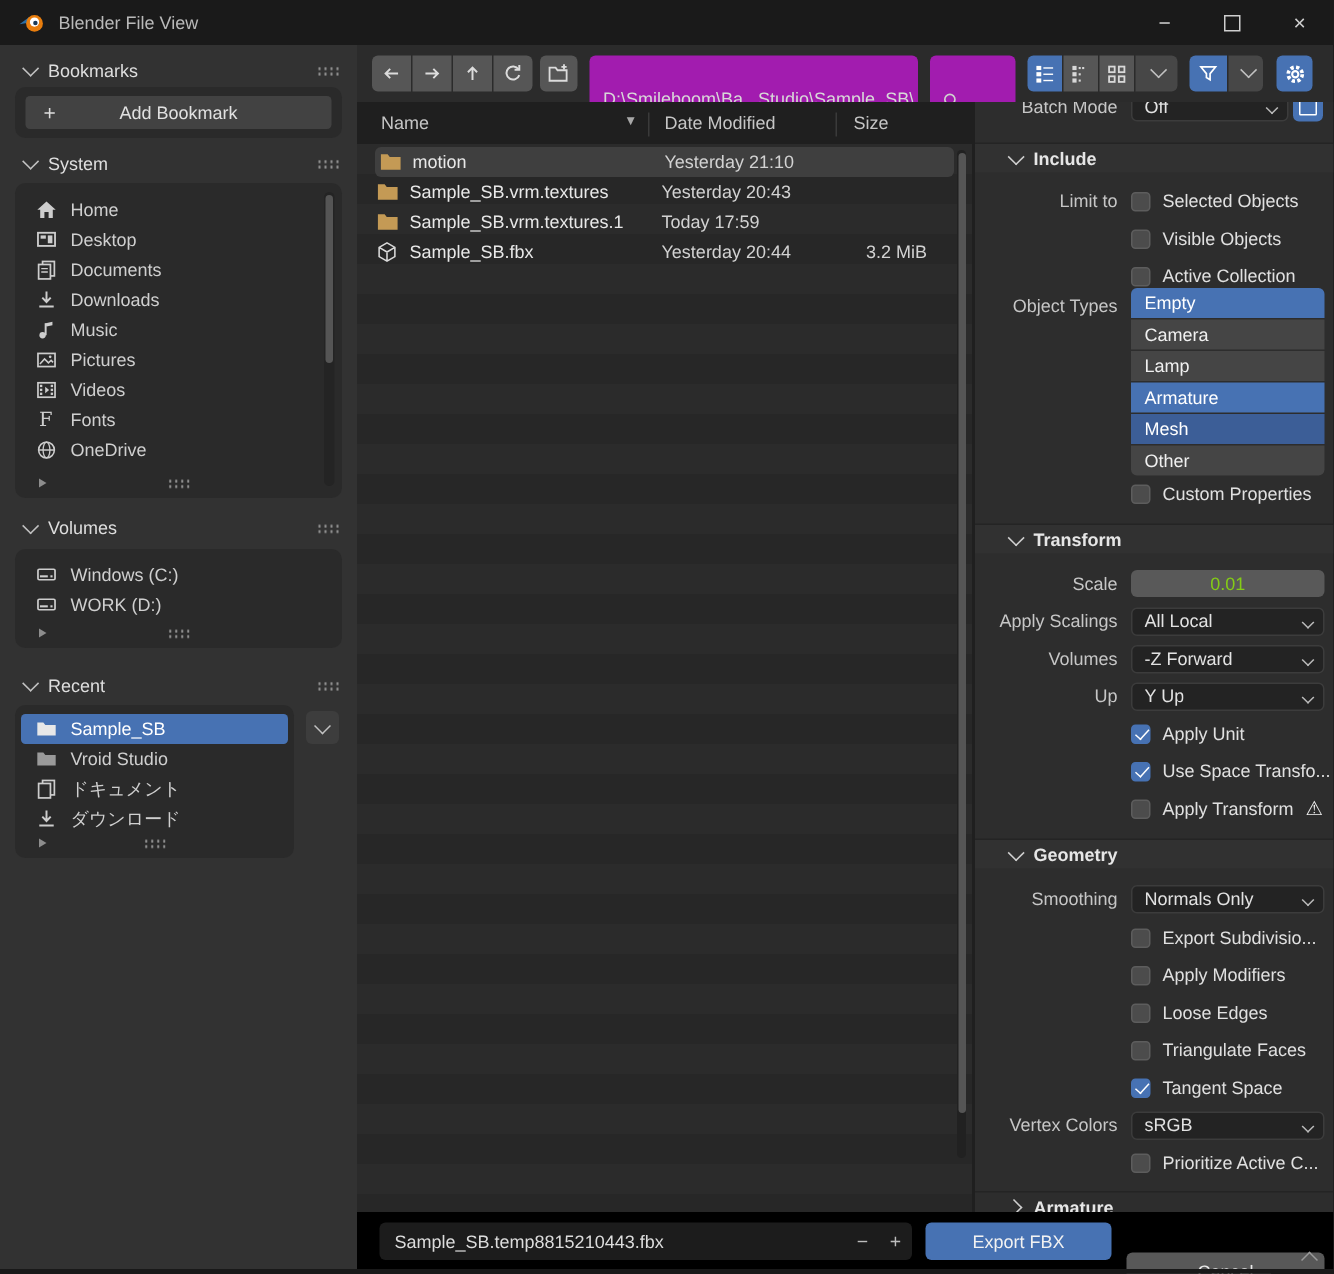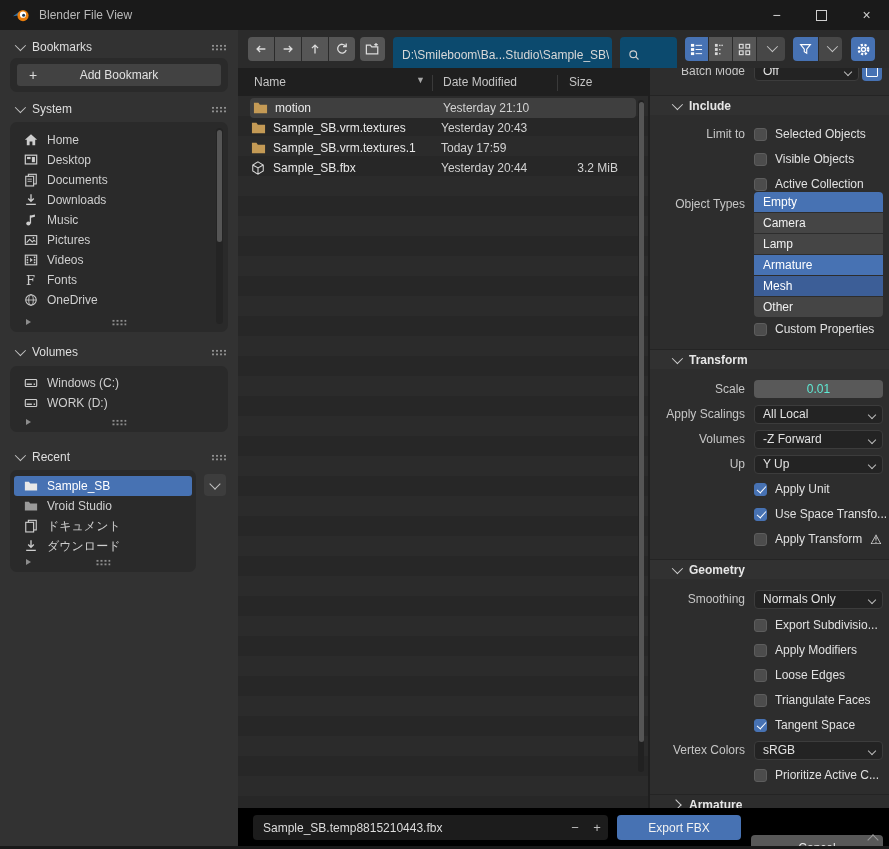--- a/index.html
+++ b/index.html
@@ -31,21 +31,21 @@
   .sb-track{position:absolute;right:5px;width:7px;border-radius:4px;background:#242424;}
   .sb-thumb{position:absolute;left:1px;width:5px;border-radius:3px;background:#555;}
   .recent-drop{position:absolute;left:204px;width:22px;height:22px;background:#3d3d3d;border-radius:4px;display:flex;align-items:center;justify-content:center;}
   
   .toolbar{position:absolute;left:238px;top:30px;width:651px;height:38px;background:#2b2b2b;}
   .tb-btn{position:absolute;top:7px;height:24px;background:#565656;display:flex;align-items:center;justify-content:center;color:#dcdcdc;}
   .nav-group{position:absolute;left:10px;top:7px;height:24px;display:flex;}
   .nav-seg{width:26px;height:24px;background:#565656;display:flex;align-items:center;justify-content:center;margin-right:1px;}
   .nav-seg:first-child{border-radius:4px 0 0 4px;}
   .nav-seg:last-child{border-radius:0 4px 4px 0;margin-right:0;}
-  .tb-field{position:absolute;top:7px;height:36px;background:#0c4a6e;border-radius:4px;display:flex;align-items:center;color:#d8d8d8;}
+  .tb-field{position:absolute;top:7px;height:36px;background:#a21caf;border-radius:4px;display:flex;align-items:flex-end;color:#d8d8d8;}
   .view-group{position:absolute;left:447px;top:7px;height:24px;display:flex;}
   .view-seg{width:23px;height:24px;background:#565656;display:flex;align-items:center;justify-content:center;margin-right:1px;}
   .view-seg.first{border-radius:4px 0 0 4px;}
   .view-seg.blue{background:var(--accent,#4772b3);}
   .view-seg.chev-seg{width:28px;border-radius:0 4px 4px 0;background:#474747;margin-right:0;}
   .filter-group{position:absolute;left:555px;top:7px;height:24px;display:flex;}
   .gear-btn{position:absolute;left:613px;top:7px;width:24px;height:24px;background:var(--accent,#4772b3);border-radius:4px;display:flex;align-items:center;justify-content:center;}
   
   .filelist{position:absolute;left:238px;top:68px;width:410px;height:740px;background:#0c4a6e;}
   .fl-header{position:absolute;left:0;top:0;width:100%;height:28px;background:#1f1f1f;color:#c5c5c5;}
@@ -64,21 +64,21 @@
   .rpanel{position:absolute;left:648px;top:68px;width:241px;height:740px;background:#2d2d2d;overflow:hidden;border-left:2px solid #1f1f1f;}
   .opt-row{position:absolute;left:0;width:241px;height:20px;display:flex;align-items:center;}
   .opt-label{width:95px;text-align:right;margin-right:9px;color:#c6c6c6;flex:none;white-space:nowrap;}
   .psec-head{position:absolute;left:0;width:241px;height:19px;display:flex;align-items:center;color:#e6e6e6;font-weight:600;background:#313131;}
   .psec-head .chev{margin-left:22px;margin-right:9px;border-color:#cfcfcf;}
   .psep{position:absolute;left:0;width:241px;height:1px;background:#242424;}
   .dropdown{position:relative;width:129px;height:19px;background:#232323;border:1px solid #3c3c3c;border-radius:4px;display:flex;align-items:center;color:#e2e2e2;box-sizing:border-box;}
   .dropdown .dd-text{margin-left:8px;white-space:nowrap;overflow:hidden;}
   .dd-chev{position:absolute;right:7px;top:6px;width:5px;height:5px;border-right:1.4px solid #bbb;border-bottom:1.4px solid #bbb;transform:rotate(45deg);}
   .dropdown.narrow{width:105px;}
-  .value-field{width:129px;height:18px;background:#595959;border-radius:4px;display:flex;align-items:center;justify-content:center;color:#5eead4;}
+  .value-field{width:129px;height:18px;background:#595959;border-radius:4px;display:flex;align-items:center;justify-content:center;color:#84cc16;}
   .checkbox{position:relative;width:13px;height:13px;background:#4c4c4c;border:1px solid #5d5d5d;border-radius:3px;box-sizing:border-box;flex:none;}
   .checkbox.checked{background:var(--accent,#4772b3);border-color:var(--accent,#4772b3);}
   .checkbox.checked::after{content:"";position:absolute;left:3.5px;top:0.5px;width:4px;height:8px;border:solid #fff;border-width:0 1.8px 1.8px 0;transform:rotate(42deg);}
   .chk-label{margin-left:8px;color:#e0e0e0;white-space:nowrap;}
   .obj-list{position:absolute;left:104px;width:129px;}
   .obj-item{height:20px;margin-bottom:1px;background:#454545;color:#f0f0f0;display:flex;align-items:center;padding-left:9px;box-sizing:border-box;}
   .obj-item:first-child{border-radius:4px 4px 0 0;text-align:right;}
   .obj-item:last-child{border-radius:0 0 4px 4px;margin-bottom:0;}
   .obj-item.selected{background:var(--accent,#4772b3);color:#fff;}
   .obj-item.active{background:var(--accent_active,#3c5e97);}

